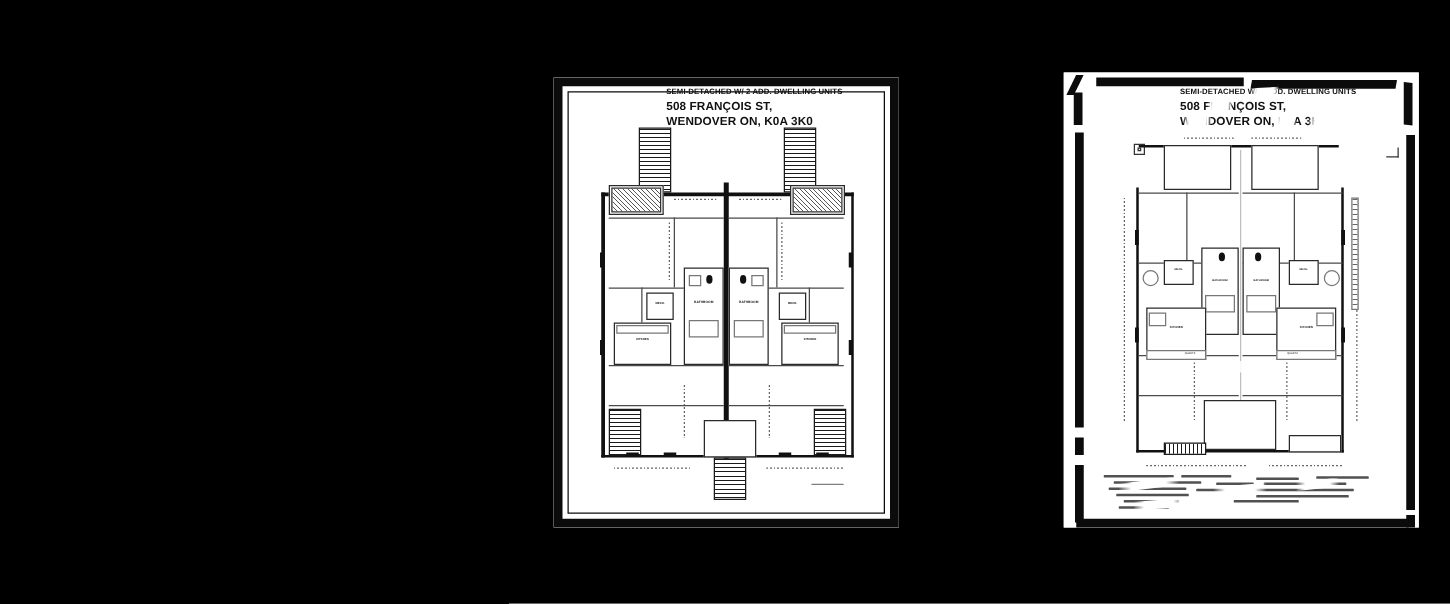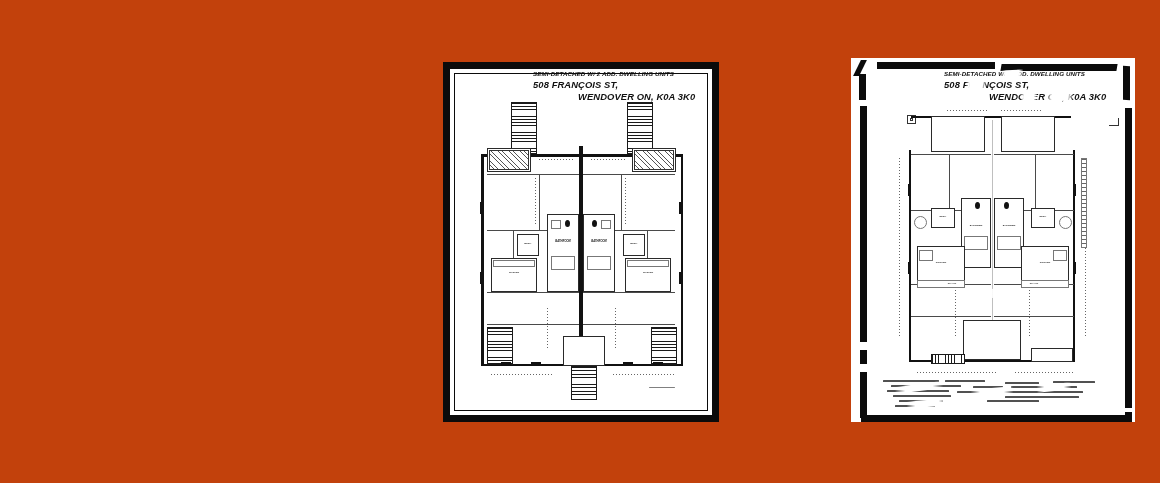--- a/index.html
+++ b/index.html
@@ -1,36 +1,36 @@
 <!DOCTYPE html>
 <html><head>
 <meta charset="utf-8">
 <style>
   html,body{margin:0;padding:0;background:#ffffff;}
   body{width:1160px;height:483px;position:relative;overflow:hidden;
        font-family:"Liberation Sans",sans-serif;}
 
-  .canvas{position:absolute;inset:0;background:#c2410c;font-style:italic;}
+  .canvas{position:absolute;inset:0;background:#000000;}
 
   
   .sheet{position:absolute;background:#ffffff;}
   .sheet .paper{position:absolute;inset:0;background:#ffffff;}
 
   
   .border-solid{position:absolute;inset:0;border:7px solid #0b0b0b;box-sizing:border-box;}
   .border-solid .inner-rule{position:absolute;inset:4px;border:1px solid #0b0b0b;box-sizing:border-box;}
 
   
   .bbar{position:absolute;background:#0b0b0b;}
 
   
   .titleblock{position:absolute;text-align:left;color:#111;line-height:1.18;}
   .tb-l1{font-size:6.2px;letter-spacing:.1px;white-space:nowrap;font-weight:600;}
   .tb-l2{font-size:9.4px;letter-spacing:.1px;white-space:nowrap;font-weight:700;margin-top:1.5px;}
-  .tb-l3{font-size:9.4px;letter-spacing:.1px;white-space:nowrap;font-weight:700;margin-top:1px;margin-left:45px;}
+  .tb-l3{font-size:9.4px;letter-spacing:.1px;white-space:nowrap;font-weight:700;margin-top:1px;}
 
   
   .erase{position:absolute;background:#ffffff;}
   .erase.soft{background:linear-gradient(100deg,rgba(255,255,255,0) 0%,#fff 22%,#fff 78%,rgba(255,255,255,0) 100%);}
 
   
   .wall{position:absolute;background:#111;}
   .thin{position:absolute;background:#4a4a4a;}
   .hair{position:absolute;background:#8a8a8a;}
   .box{position:absolute;border:1px solid #2a2a2a;box-sizing:border-box;background:#fff;}

